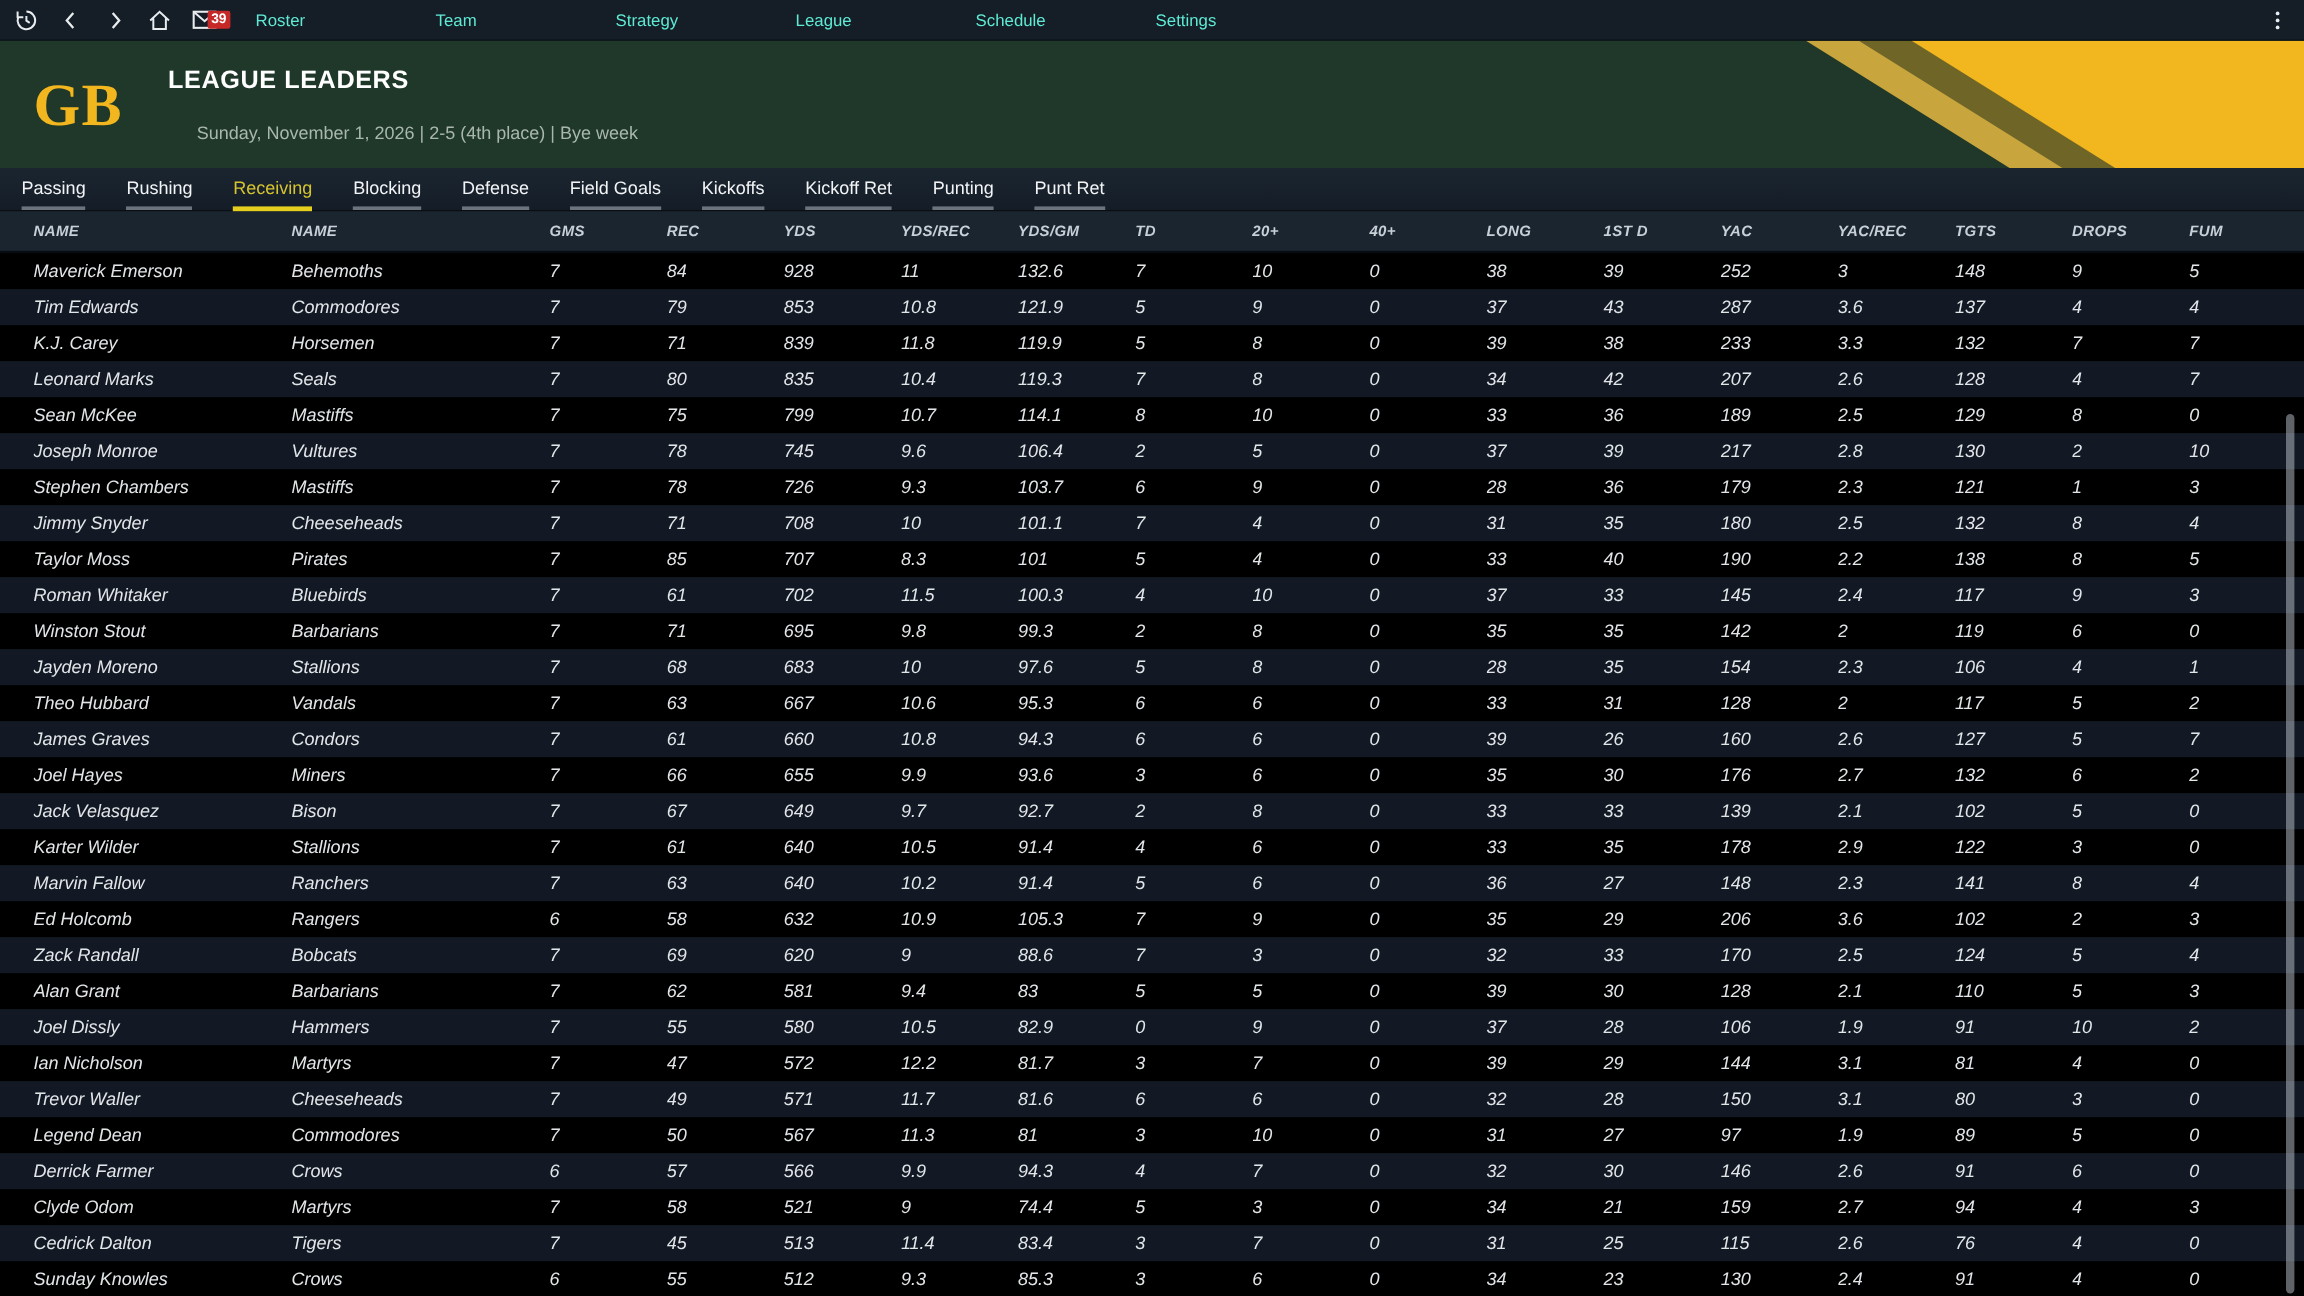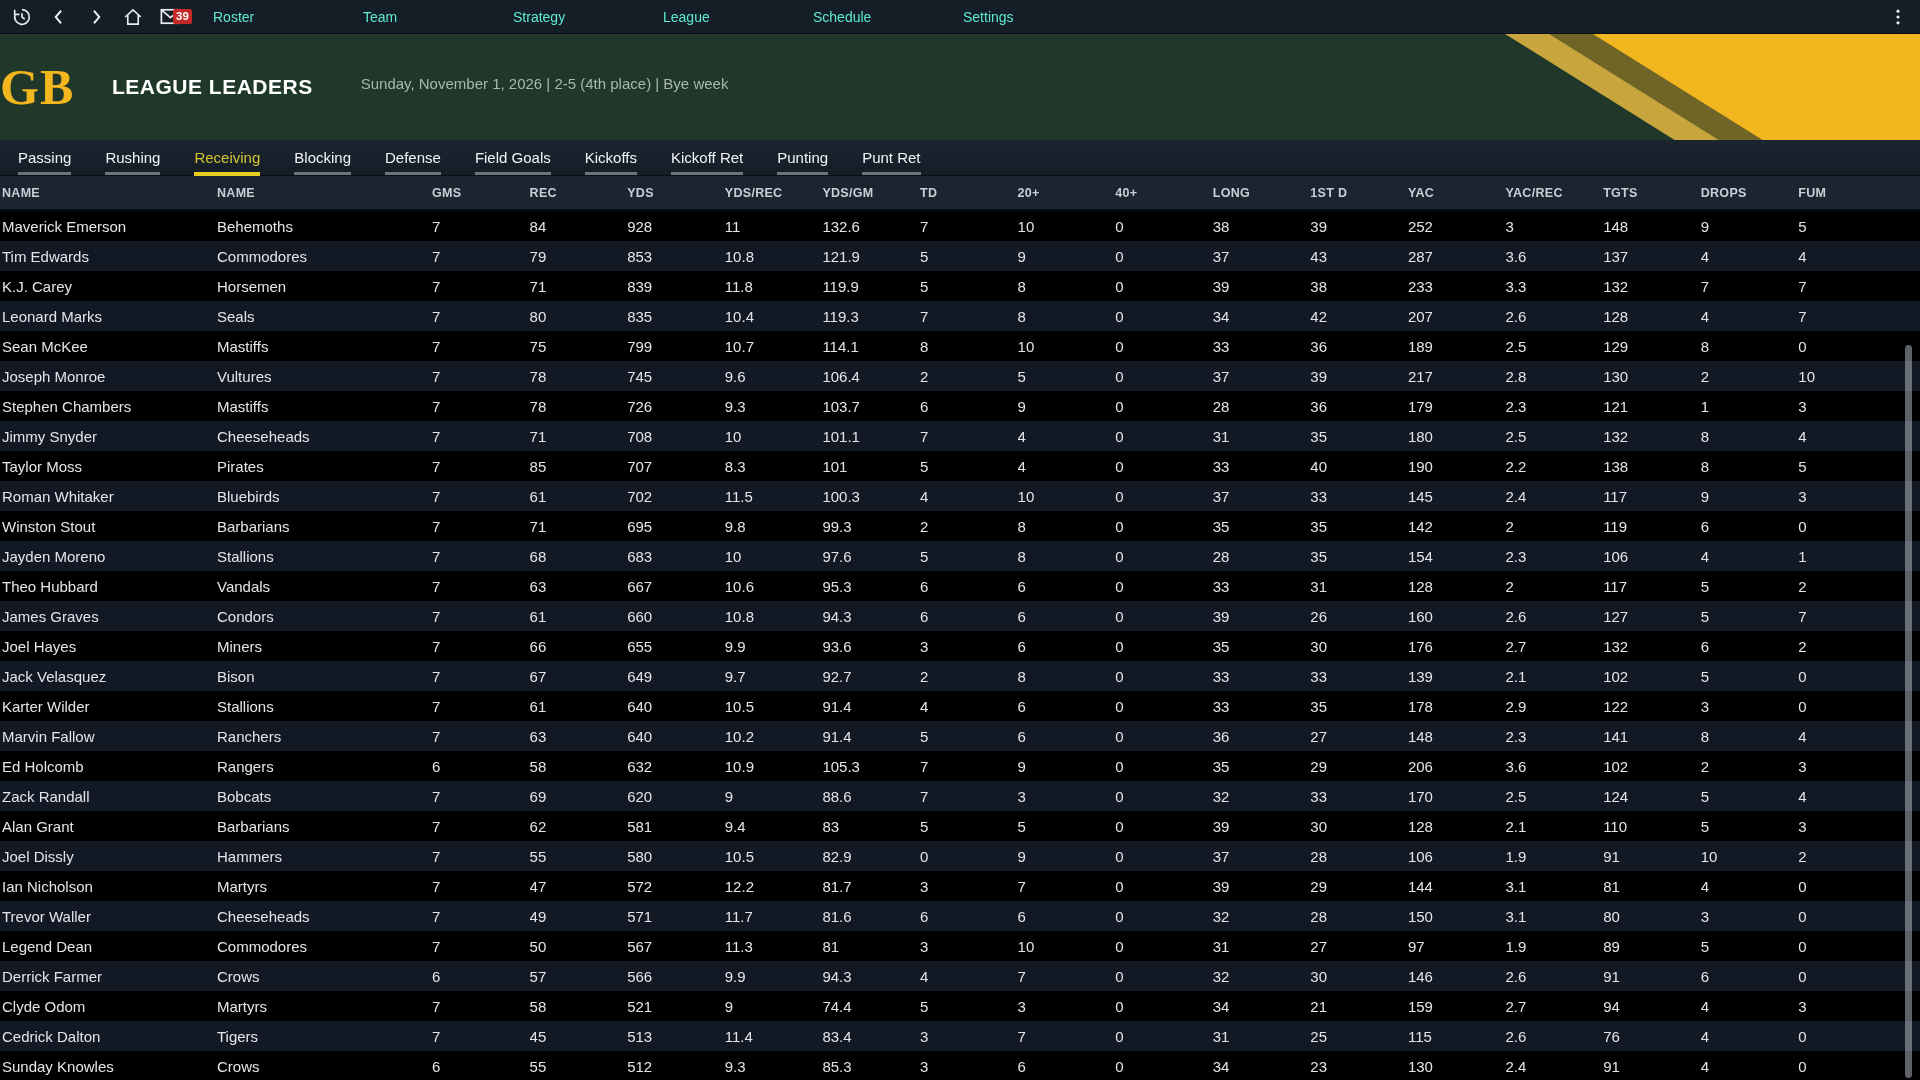--- a/index.html
+++ b/index.html
@@ -17,39 +17,39 @@
   .nav { display:flex; margin-left:18px; }
   .nav-item { width:150px; color:#5eead4; font-size:14px; cursor:pointer; }
   .kebab { margin-left:auto; margin-right:10px; }
 
   
   .header { position:relative; height:106px; background:#1f3829; overflow:hidden; }
   .stripe { position:absolute; top:0; height:106px; transform:skewX(58deg); transform-origin:0 0; }
   .stripe.a { left:1505px; width:46px; background:#c9a53e; }
   .stripe.b { left:1549px; width:46px; background:#6e6527; }
   .stripe.main { left:1593px; width:700px; background:#f2b61e; }
-  .header-inner { position:absolute; inset:0; display:flex; align-items:center; }
+  .header-inner { position:absolute; inset:0; display:flex; align-items:center; padding-left:28px; }
   .gb-logo { font-family:"Liberation Serif", serif; font-weight:bold; font-size:50px;
              color:#f2b61e; width:112px; letter-spacing:1px; }
-  .titles { display:flex; flex-direction:row; gap:24px; }
+  .titles { display:flex; flex-direction:column; gap:24px; }
   .page-title { color:#ffffff; font-size:21px; font-weight:bold; letter-spacing:0.5px; margin:0; }
   .subtitle { color:#a9b7ac; font-size:15px;margin-left:24px; }
 
   
   .tabs { height:36px; background:linear-gradient(#1b2530,#141d27); border-bottom:1px solid #0a0e13;
           display:flex; align-items:flex-start; padding:9px 0 0 18px; column-gap:38px;gap:34px; }
   .tab { display:inline-flex; flex-direction:column; align-items:center; cursor:pointer; }
   .tab span { color:#f2f4f6; font-size:15px; }
   .tab .underline { display:block; width:100%; height:3px; background:#6b747e; margin-top:6px; }
   .tab.active span { color:#d6c42f; }
   .tab.active .underline { height:4px; background:#e5ce1e; }
 
   
   .grid { display:grid; grid-template-columns:215px 215px repeat(15, 97.6px);
-          padding-left:2px; align-items:center; }
+          padding-left:28px; align-items:center;font-style:italic; }
   .thead { height:35px; background:#1b2530; border-bottom:2px solid #070c12; }
   .thead .th { color:#c7cfd7; font-size:12.5px; font-weight:bold; letter-spacing:0.3px; cursor:pointer; }
   .trow { height:30px; background:#000000; cursor:pointer; }
   .trow:nth-child(even) { background:#121924; }
   .trow .td { color:#e2e6e9; font-size:15px; white-space:nowrap; overflow:hidden; }
 
   .scroll-thumb { position:absolute; left:1905px; top:345px; width:7px; height:733px;
                   background:rgba(190,198,206,0.5); border-radius:4px; }
   svg { display:block; }
 </style>

